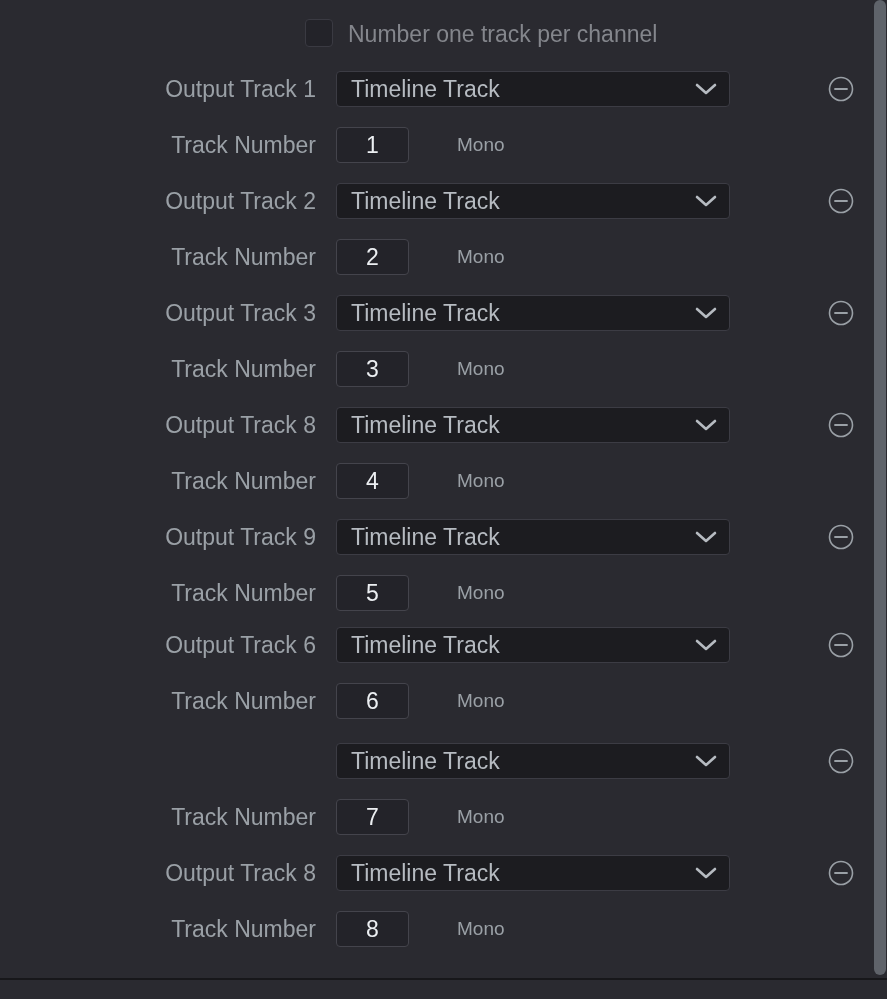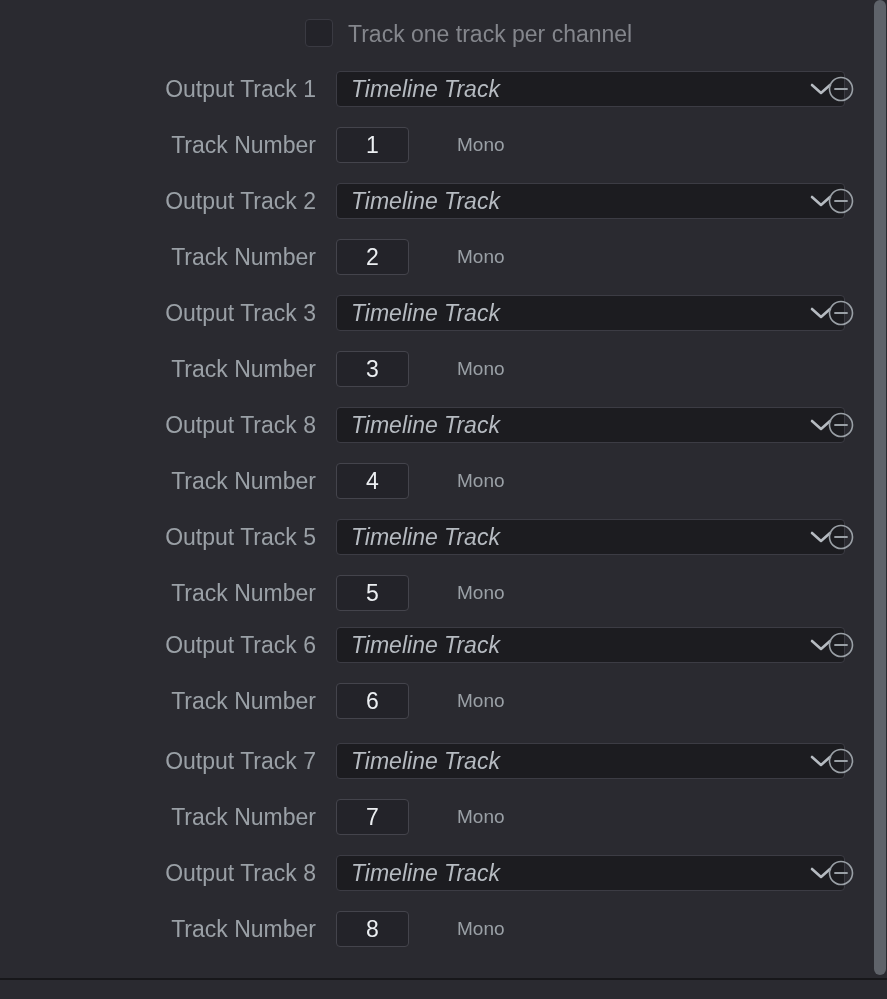--- a/index.html
+++ b/index.html
@@ -86,27 +86,26 @@
     font-size: 23px;
     color: #9aa0a6;
     white-space: nowrap;
   }
 
   
   .dropdown {
     position: absolute;
     left: 303px;
     top: 5px;
-    width: 509px;
+    width: 394px;
     height: 36px;
     box-sizing: border-box;
     background: #1c1c20;
     border: 1px solid #3c3c44;
     border-radius: 4px;
-    font-style: italic;
   }
   .dropdown .dd-text {
     position: absolute;
     left: 14px;
     top: 0;
     height: 34px;
     line-height: 34px;
     font-size: 23px;
     color: #b6bbc1;
     white-space: nowrap;
@@ -200,21 +199,21 @@
     background: #2a2a30;
   }
 </style>
 </head>
 <body>
 
 <div id="panel">
 
   <div class="check-row">
     <div class="checkbox"></div>
-    <div class="check-label">Track one track per channel</div>
+    <div class="check-label">Number one track per channel</div>
   </div>
 
   <div id="tracks-container">
       <div class="track-block" style="top: 66px;">
         <div class="row out">
           <div class="label">Output Track 1</div>
           <div class="dropdown">
             <div class="dd-text">Timeline Track</div>
             <div class="chev">
               <svg width="22" height="14" viewBox="0 0 22 14">
@@ -330,21 +329,21 @@
           </div>
         </div>
         <div class="row num">
           <div class="label">Track Number</div>
           <div class="numfield">4</div>
           <div class="mono-label">Mono</div>
         </div>
       </div>
       <div class="track-block" style="top: 514px;">
         <div class="row out">
-          <div class="label">Output Track 5</div>
+          <div class="label">Output Track 9</div>
           <div class="dropdown">
             <div class="dd-text">Timeline Track</div>
             <div class="chev">
               <svg width="22" height="14" viewBox="0 0 22 14">
                 <path d="M2 3 L11 11 L20 3" fill="none" stroke="#b6bbc1" stroke-width="2.6" stroke-linecap="round" stroke-linejoin="round"></path>
               </svg>
             </div>
           </div>
           <div class="circ-btn minus">
             <svg width="26" height="26" viewBox="0 0 26 26">
@@ -392,21 +391,20 @@
           </div>
         </div>
         <div class="row num">
           <div class="label">Track Number</div>
           <div class="numfield">6</div>
           <div class="mono-label">Mono</div>
         </div>
       </div>
       <div class="track-block" style="top: 738px;">
         <div class="row out">
-          <div class="label">Output Track 7</div>
           <div class="dropdown">
             <div class="dd-text">Timeline Track</div>
             <div class="chev">
               <svg width="22" height="14" viewBox="0 0 22 14">
                 <path d="M2 3 L11 11 L20 3" fill="none" stroke="#b6bbc1" stroke-width="2.6" stroke-linecap="round" stroke-linejoin="round"></path>
               </svg>
             </div>
           </div>
           <div class="circ-btn minus">
             <svg width="26" height="26" viewBox="0 0 26 26">

